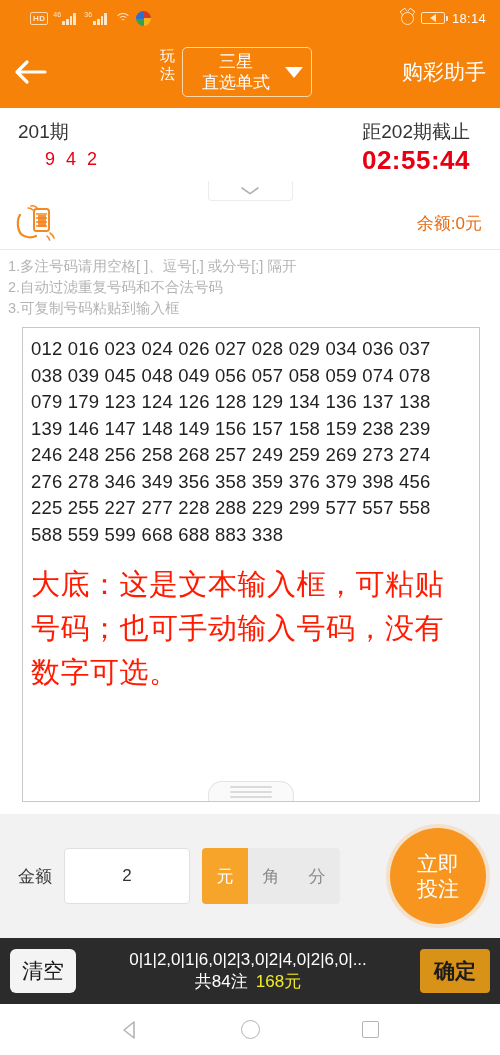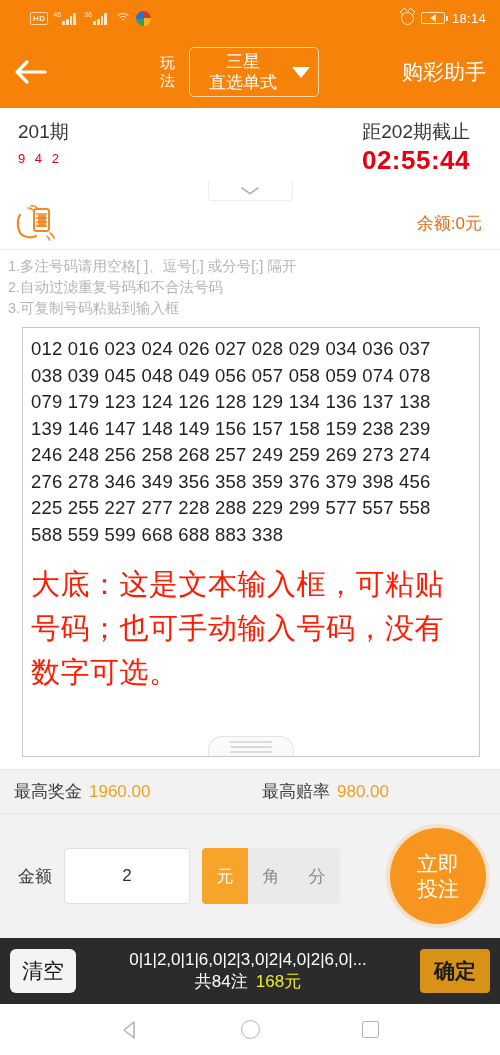--- a/index.html
+++ b/index.html
@@ -45,39 +45,39 @@
   .batt i { width:0;height:0;border-top:4px solid transparent;border-bottom:4px solid transparent;border-right:6px solid #ffe6c8; }
   .clock { font-size: 13px; letter-spacing: .3px; }
 
   
   .appbar {
     height: 72px; background: #F7820A; color: #fff;
     display: flex; align-items: center; position: relative; flex: 0 0 72px;
   }
   .back-arrow { width: 60px; display:flex; align-items:center; justify-content:center; cursor:pointer; }
   .back-arrow svg { width: 34px; height: 28px; }
-  .play-wrap { display:flex; align-items:center; gap:11px; margin-left: 100px; }
+  .play-wrap { display:flex; align-items:flex-start; gap:4px; margin-left: 100px; }
   .play-label { font-size: 15px; line-height: 18px; width: 18px; color:#fff; }
   .play-select {
     border: 1.4px solid #ffd9ac; border-radius: 5px;
     padding: 3px 8px 3px 12px; display:flex; align-items:center; gap:8px;
     min-width: 130px; cursor: pointer;
   }
   .play-text { text-align:center; flex:1; }
   .play-text div { font-size: 17px; line-height: 21px; }
   .caret { width:0;height:0;border-left:9px solid transparent;border-right:9px solid transparent;border-top:11px solid #fff; }
   .assistant { margin-left:auto; margin-right: 14px; font-size: 21px; cursor:pointer; }
 
   
   .periodbar {
     background:#fff; padding: 10px 18px 4px; position: relative; flex: 0 0 auto;
     display:flex; justify-content:space-between; align-items:flex-start;
   }
   .pd-left .pd-title { font-size: 19px; color:#333; line-height: 27px; }
-  .pd-left .pd-nums { font-size: 13px; color:#e60012; letter-spacing: 3px; line-height: 28px; }
+  .pd-left .pd-nums { font-size: 18px; color:#e60012; letter-spacing: 3px; line-height: 28px; margin-left: 27px; }
   .pd-right { text-align:right; padding-right: 12px; }
   .pd-right .pd-deadline { font-size: 19px; color:#333; line-height: 27px; }
   .pd-right .pd-timer { font-size: 26px; color:#e60012; font-weight: bold; line-height: 30px; letter-spacing: .5px; }
   .expander {
     width: 85px; height: 20px; margin: 2px auto 0; background:#fff;
     border:1px solid #ececec; border-top:none; border-radius: 0 0 4px 4px;
     display:flex; align-items:center; justify-content:center; cursor:pointer;
   }
   .expander svg { width: 22px; height: 11px; }
 
@@ -272,30 +272,20 @@
 588 559 599 668 688 883 338</div>
       <div class="ta-annot">大底：这是文本输入框，可粘贴号码；也可手动输入号码，没有数字可选。</div>
       <div class="ta-handle">
           <i></i>
           <i></i>
           <i></i>
         </div>
     </div>
   </div>
 
-  <div class="prizerow">
-    <div class="prize-cell">
-      <span class="prize-label">最高奖金</span>
-      <span class="prize-value">1960.00</span>
-    </div>
-    <div class="prize-cell">
-      <span class="prize-label">最高赔率</span>
-      <span class="prize-value">980.00</span>
-    </div>
-  </div>
 
   <div class="amountrow">
     <span class="amt-label">金额</span>
     <div class="amt-input" placeholder="2">2</div>
     <div class="unit-group">
       <div class="unit active">元</div>
       <div class="unit">角</div>
       <div class="unit">分</div>
     </div>
     <div class="bet-btn">

